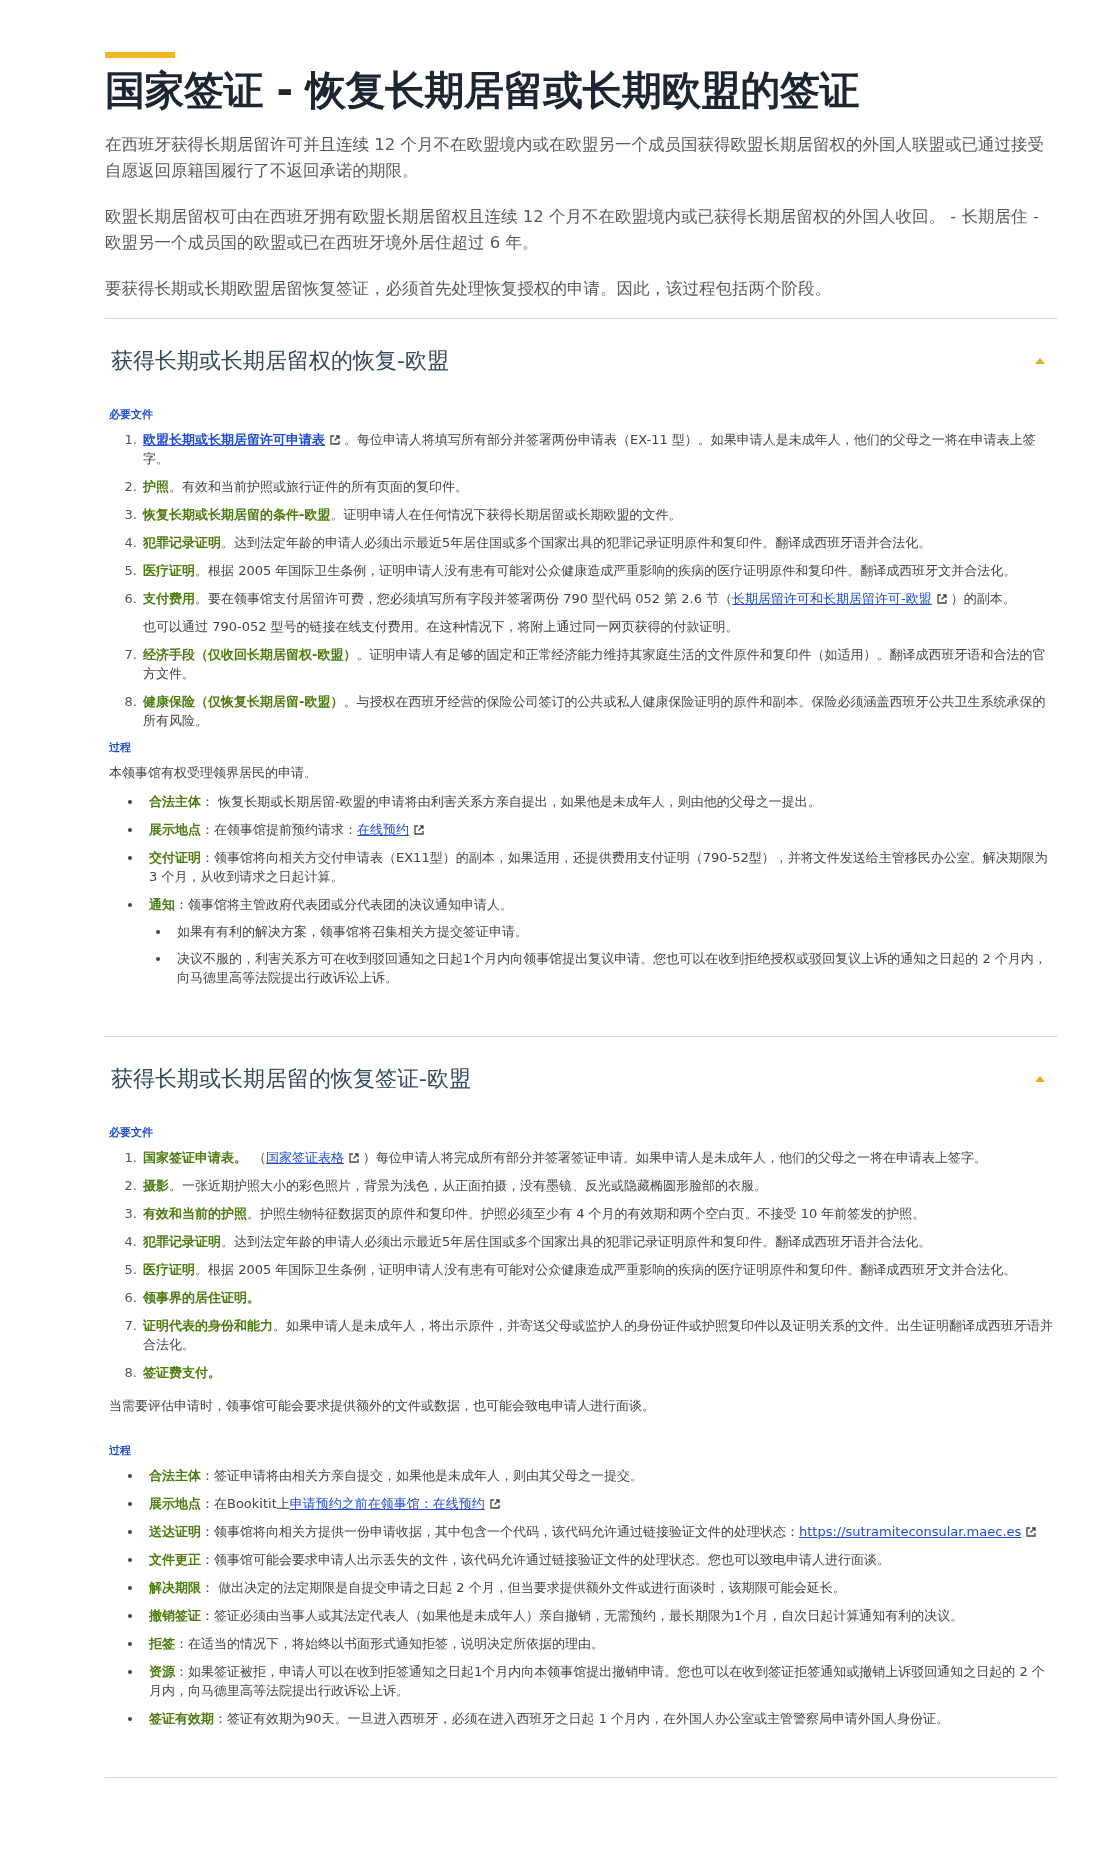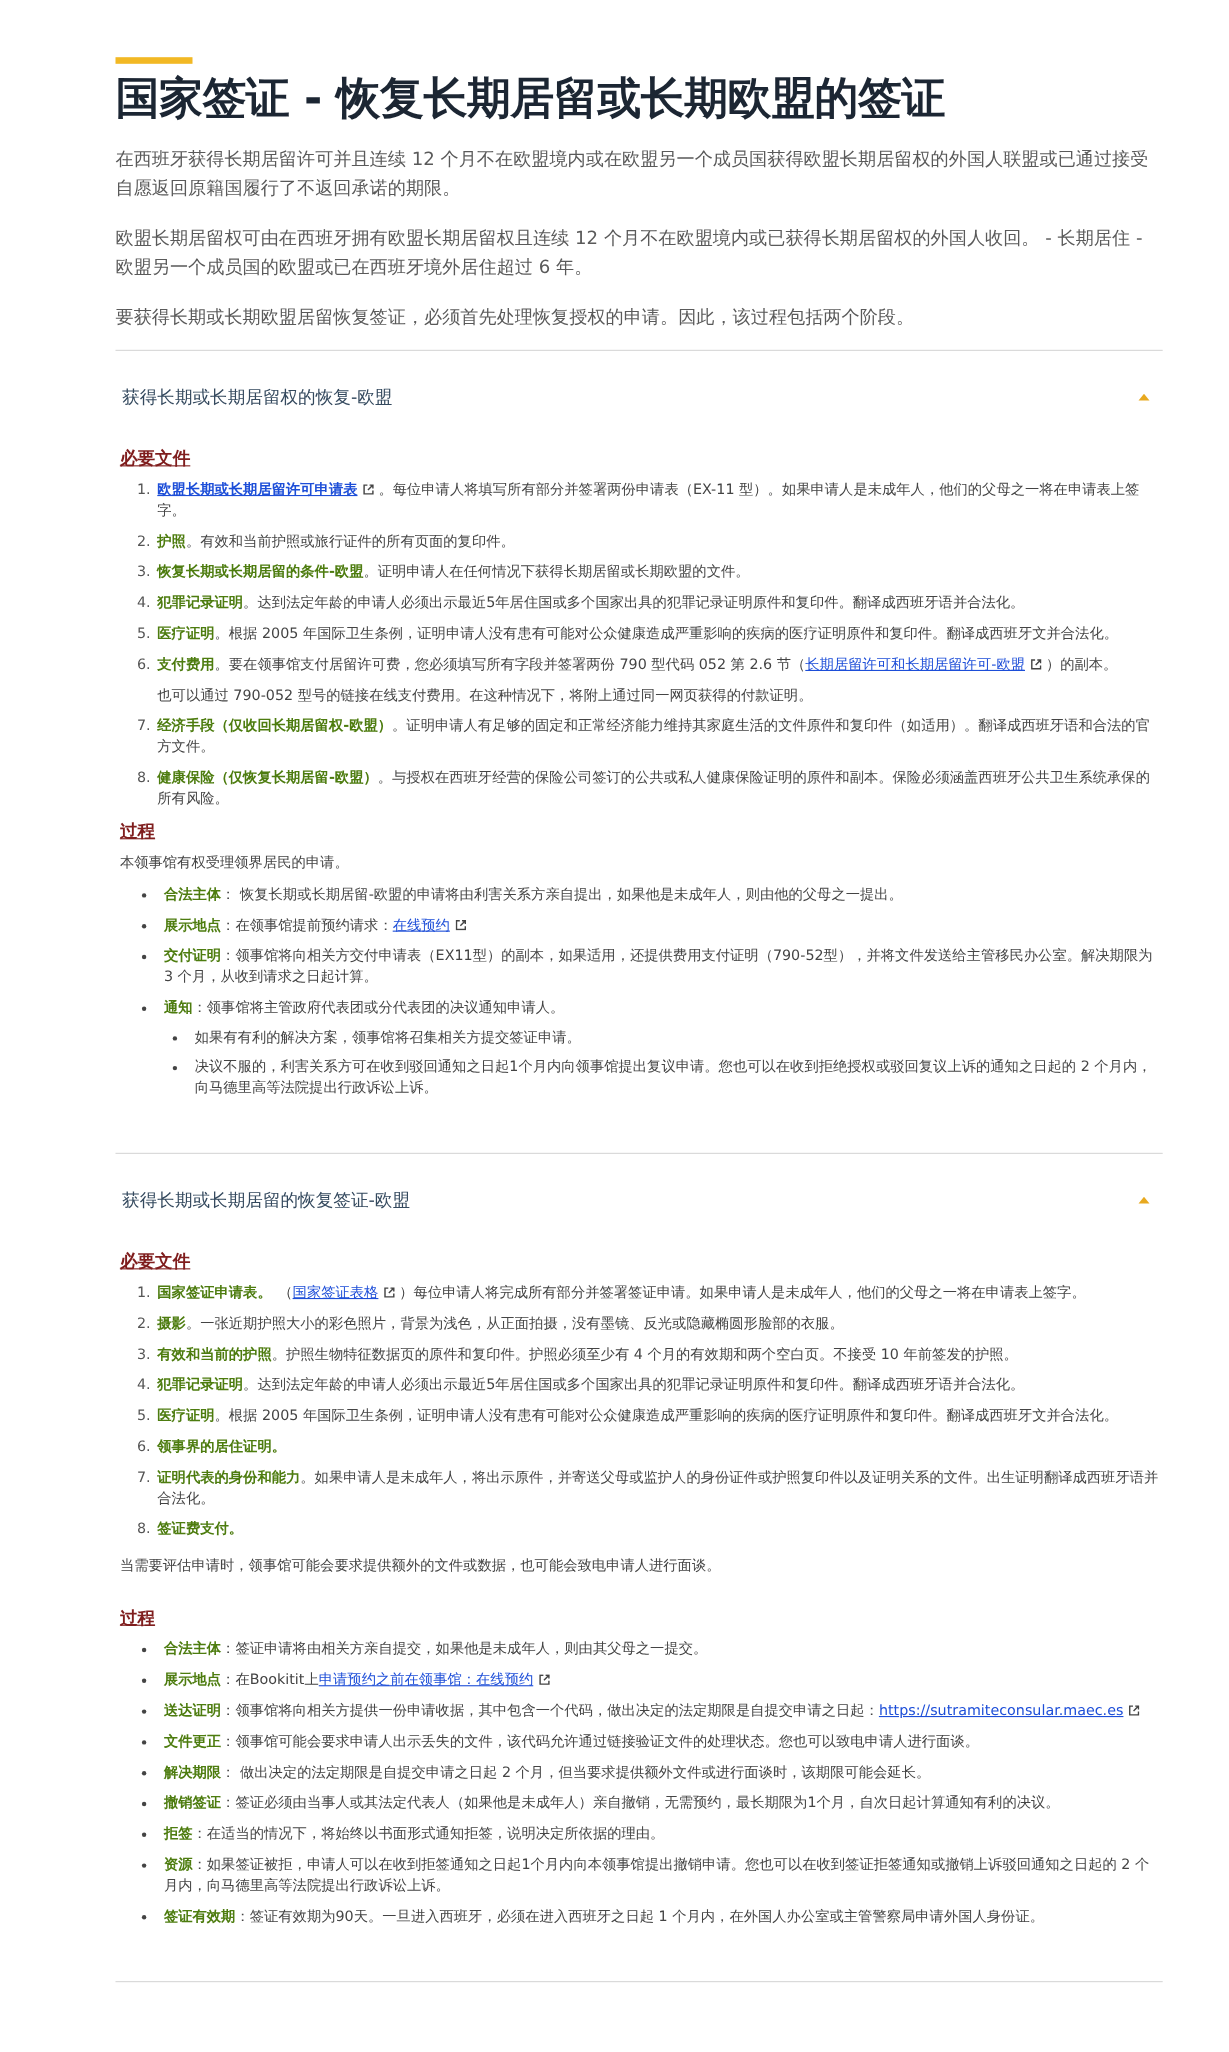--- a/index.html
+++ b/index.html
@@ -18,29 +18,29 @@
   }
   .intro p {
     margin: 0 0 20px 0;
     font-size: 16.5px; line-height: 26px; color: #5a5a5a;
   }
   .rule { height: 1px; background: #d6d6d6; margin: 0; }
   .accordion-header {
     display: flex; justify-content: space-between; align-items: center;
     padding: 20px 6px 0 6px; height: 44px; cursor: pointer;
   }
-  .accordion-title { font-size: 16px; color: #34495e; font-weight: normal; }
+  .accordion-title { font-size: 22px; color: #34495e; font-weight: normal; }
   .caret {
     width: 0; height: 0;
     border-left: 5px solid transparent; border-right: 5px solid transparent;
     border-bottom: 6px solid #e8a91f; margin-right: 6px;
   }
   .accordion-body { padding: 20px 0 30px 4px; }
   h3.sub {
-    margin: 4px 0 8px 0; font-size: 16px; font-weight: bold; color: #7f1d1d; text-decoration: underline;
+    margin: 4px 0 8px 0; font-size: 11px; font-weight: bold; color: #1d4ed8;
   }
   ol.docs, ul.proc, ul.nested {
     margin: 0; font-size: 13px; line-height: 19px; color: #444;
   }
   ol.docs { padding-left: 32px; }
   ol.docs li { margin-bottom: 9px; padding-left: 2px; }
   ol.docs li::marker { color: #555; }
   ul.proc { padding-left: 34px; list-style: disc; }
   ul.proc li { margin-bottom: 9px; padding-left: 6px; }
   ul.nested { padding-left: 22px; margin-top: 8px; list-style: disc; }
@@ -138,21 +138,21 @@
       </ol>
       <p class="extra" style="margin-top:14px">当需要评估申请时，领事馆可能会要求提供额外的文件或数据，也可能会致电申请人进行面谈。</p>
 
       <h3 class="sub">过程</h3>
       <ul class="proc">
         <li><b class="k">合法主体</b><span>：签证申请将由相关方亲自提交，如果他是未成年人，则由其父母之一提交。</span></li>
         <li><b class="k">展示地点</b><span>：在Bookitit上</span><a class="link">申请预约之前在领事馆：在线预约</a><span class="ext"><svg viewBox="0 0 10 10">
                 <path d="M4 1H1v8h8V6" fill="none" stroke="#444" stroke-width="1.3"></path>
                 <path d="M6 1h3v3M9 1L4.5 5.5" fill="none" stroke="#444" stroke-width="1.3"></path>
               </svg></span></li>
-        <li><b class="k">送达证明</b><span>：领事馆将向相关方提供一份申请收据，其中包含一个代码，做出决定的法定期限是自提交申请之日起：</span><a class="link">https://sutramiteconsular.maec.es</a><span class="ext"><svg viewBox="0 0 10 10">
+        <li><b class="k">送达证明</b><span>：领事馆将向相关方提供一份申请收据，其中包含一个代码，该代码允许通过链接验证文件的处理状态：</span><a class="link">https://sutramiteconsular.maec.es</a><span class="ext"><svg viewBox="0 0 10 10">
                 <path d="M4 1H1v8h8V6" fill="none" stroke="#444" stroke-width="1.3"></path>
                 <path d="M6 1h3v3M9 1L4.5 5.5" fill="none" stroke="#444" stroke-width="1.3"></path>
               </svg></span></li>
         <li><b class="k">文件更正</b><span>：领事馆可能会要求申请人出示丢失的文件，该代码允许通过链接验证文件的处理状态。您也可以致电申请人进行面谈。</span></li>
         <li><b class="k">解决期限</b><span>：  做出决定的法定期限是自提交申请之日起 2 个月，但当要求提供额外文件或进行面谈时，该期限可能会延长。</span></li>
         <li><b class="k">撤销签证</b><span>：签证必须由当事人或其法定代表人（如果他是未成年人）亲自撤销，无需预约，最长期限为1个月，自次日起计算通知有利的决议。</span></li>
         <li><b class="k">拒签</b><span>：在适当的情况下，将始终以书面形式通知拒签，说明决定所依据的理由。</span></li>
         <li><b class="k">资源</b><span>：如果签证被拒，申请人可以在收到拒签通知之日起1个月内向本领事馆提出撤销申请。您也可以在收到签证拒签通知或撤销上诉驳回通知之日起的 2 个月内，向马德里高等法院提出行政诉讼上诉。</span></li>
         <li><b class="k">签证有效期</b><span>：签证有效期为90天。一旦进入西班牙，必须在进入西班牙之日起 1 个月内，在外国人办公室或主管警察局申请外国人身份证。</span></li>
       </ul>

